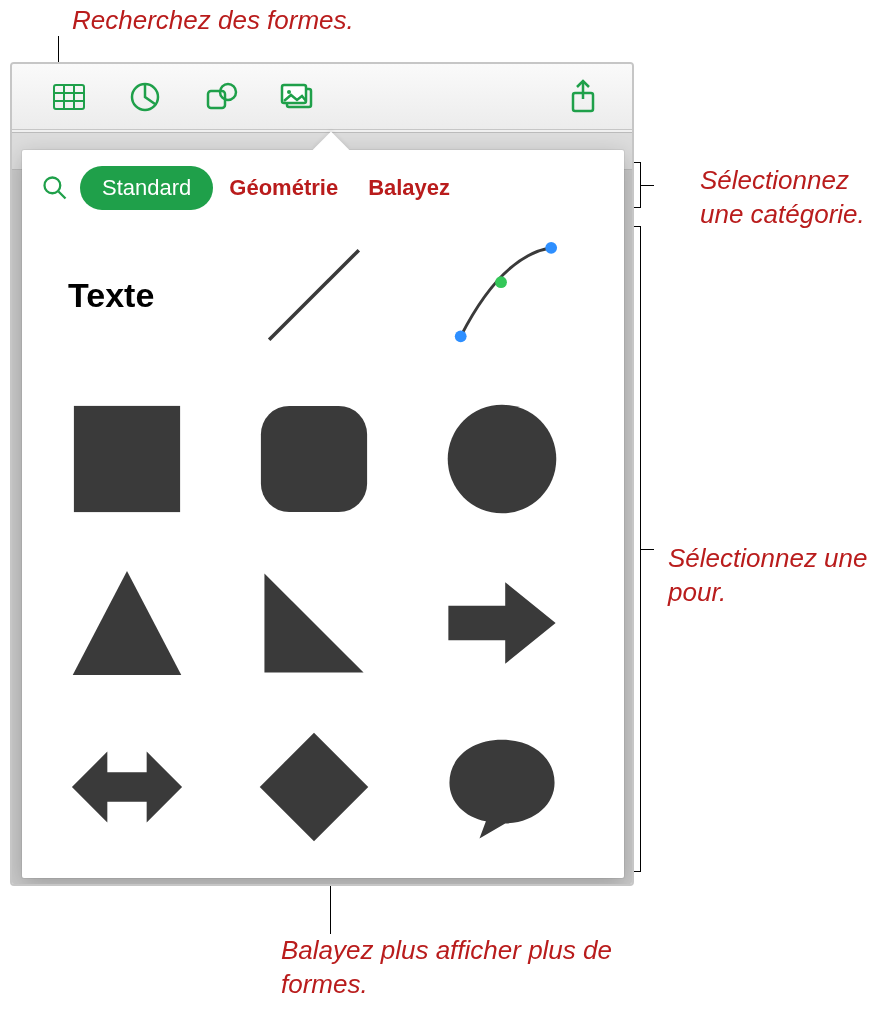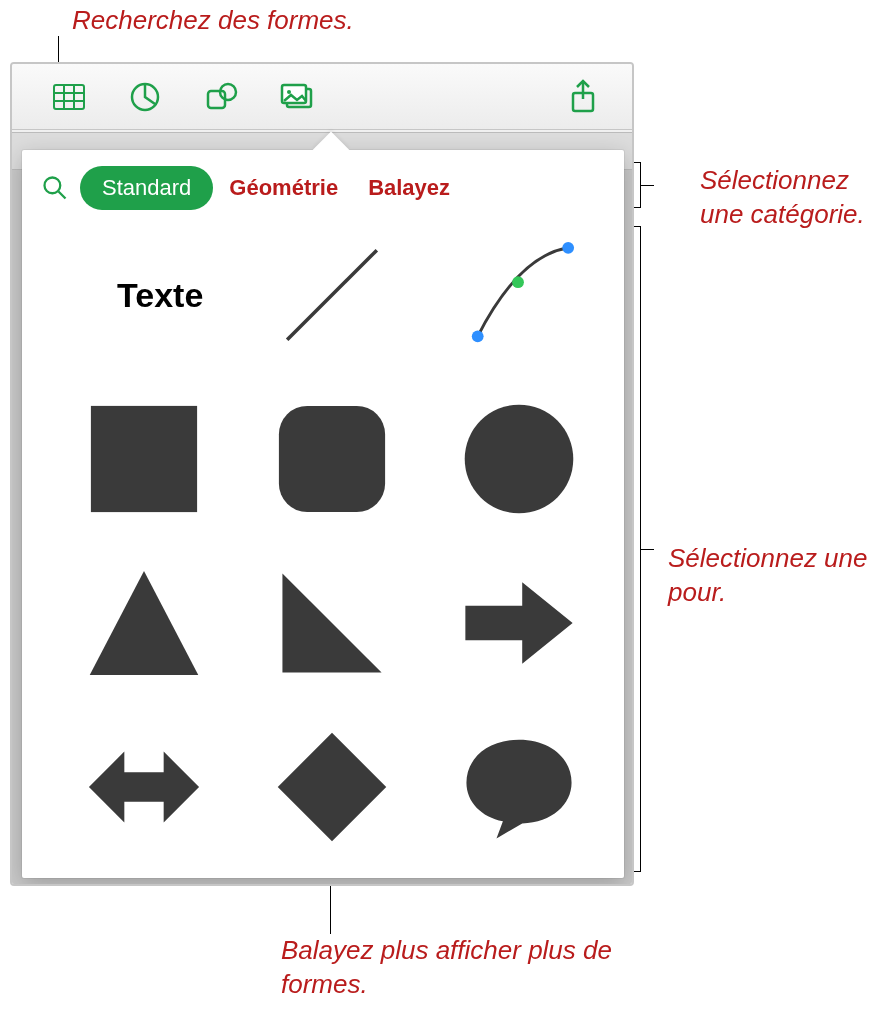--- a/index.html
+++ b/index.html
@@ -158,21 +158,21 @@
     .grid-inner {
       display: grid;
       grid-template-columns: repeat(3, 1fr);
       gap: 34px 52px;
       padding-top: 10px;
     }
     .shape-cell {
       height: 130px;
       display: flex;
       align-items: center;
-      justify-content: flex-end;
+      justify-content: flex-start;
     }
     .shape-cell svg { width: 118px; height: 118px; }
     .shape-text {
       font-size: 34px;
       font-weight: 800;
       color: #000;
     }
 
     .shape-fill { fill: #3a3a3a; }
     .shape-stroke { stroke: #3a3a3a; fill:none; }

